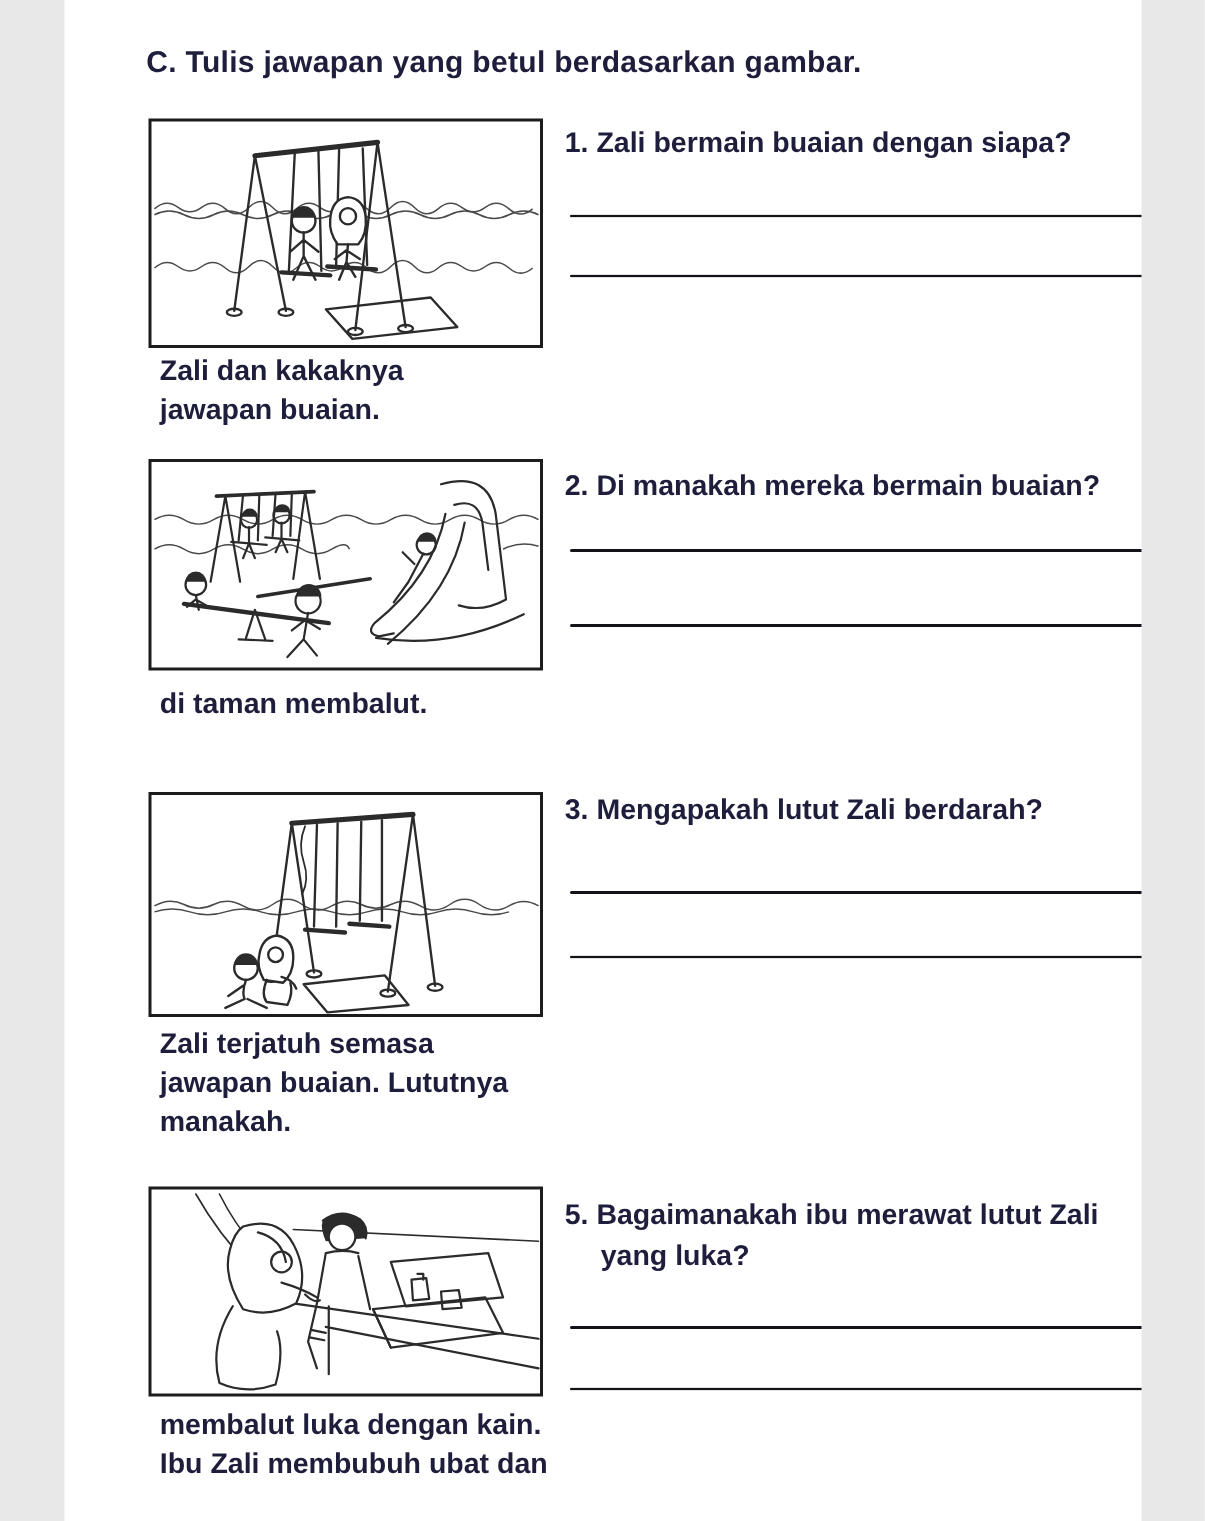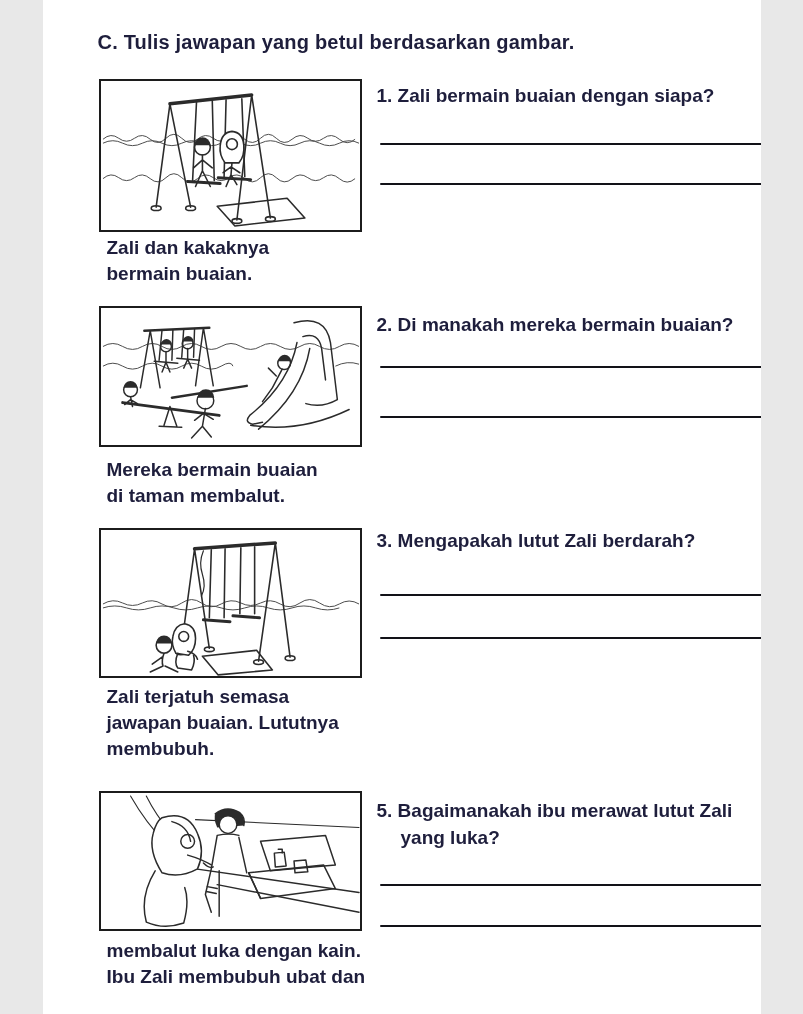--- a/index.html
+++ b/index.html
@@ -47,21 +47,21 @@
         <path d="M103 74 L103 90 M103 79 L94 87 M103 79 L113 87 M103 90 L96 106 M103 90 L111 106"></path>
         <path d="M133 50 q11 1 12 14 q1 11 -5 18 l-14 0 q-6 -8 -5 -17 q1 -14 12 -15 z" fill="#fff"></path>
         <circle cx="133" cy="63" r="5.5"></circle>
         <path d="M133 82 L132 94 M132 86 L124 92 M132 86 L141 92 M132 94 L127 106 M132 94 L138 104"></path>
         <path d="M118 126 L189 118 L207 138 L136 146 z"></path>
       </g>
     </svg>
   </div>
   <div class="caption" style="top:235px">
     <div>Zali dan kakaknya</div>
-    <div>bermain buaian.</div>
+    <div>jawapan buaian.</div>
   </div>
   <div class="question" style="top:82px">
     <div>1. Zali bermain buaian dengan siapa?</div>
   </div>
   <div class="answer-line" style="top:143px"></div>
   <div class="answer-line" style="top:183px"></div>
 
   <div class="img-box" style="top:306px;height:141px">
     <svg viewBox="0 0 263 137">
       <g stroke="#4a4a4a" fill="none" stroke-width="1">
@@ -94,21 +94,20 @@
         <path d="M199 34 q-8 42 -48 74 q-6 7 3 9 l10 -2"></path>
         <path d="M212 40 q-8 46 -52 82"></path>
         <circle cx="186" cy="55" r="6.5"></circle>
         <path d="M180 53 a6.5 6.5 0 0 1 13 0 z" fill="#2b2b2b" stroke="none"></path>
         <path d="M184 61 L174 80 M174 80 L164 94 M178 68 L170 60"></path>
         <path d="M152 118 q50 8 100 -16"></path>
       </g>
     </svg>
   </div>
   <div class="caption" style="top:457px">
-    <div>Mereka bermain buaian</div>
     <div>di taman membalut.</div>
   </div>
   <div class="question" style="top:311px">
     <div>2. Di manakah mereka bermain buaian?</div>
   </div>
   <div class="answer-line" style="top:366px"></div>
   <div class="answer-line" style="top:416px"></div>
 
   <div class="img-box" style="top:528px;height:150px">
     <svg viewBox="0 0 263 146">
@@ -136,21 +135,21 @@
         <circle cx="64" cy="116" r="8" fill="#fff"></circle>
         <path d="M56 114 a8 8 0 0 1 16 0 z" fill="#2b2b2b" stroke="none"></path>
         <path d="M64 124 q-3 8 -1 13 M63 137 L50 143 M65 137 L78 143 M62 128 L52 135"></path>
         <path d="M103 127 L158 121 L174 141 L119 146 z"></path>
       </g>
     </svg>
   </div>
   <div class="caption" style="top:684px">
     <div>Zali terjatuh semasa</div>
     <div>jawapan buaian. Lututnya</div>
-    <div>membubuh.</div>
+    <div>manakah.</div>
   </div>
   <div class="question" style="top:527px">
     <div>3. Mengapakah lutut Zali berdarah?</div>
   </div>
   <div class="answer-line" style="top:594px"></div>
   <div class="answer-line" style="top:637px"></div>
 
   <div class="img-box" style="top:791px;height:140px">
     <svg viewBox="0 0 263 136">
       <g stroke="#2b2b2b" fill="none" stroke-width="1.5" stroke-linecap="round" stroke-linejoin="round">

